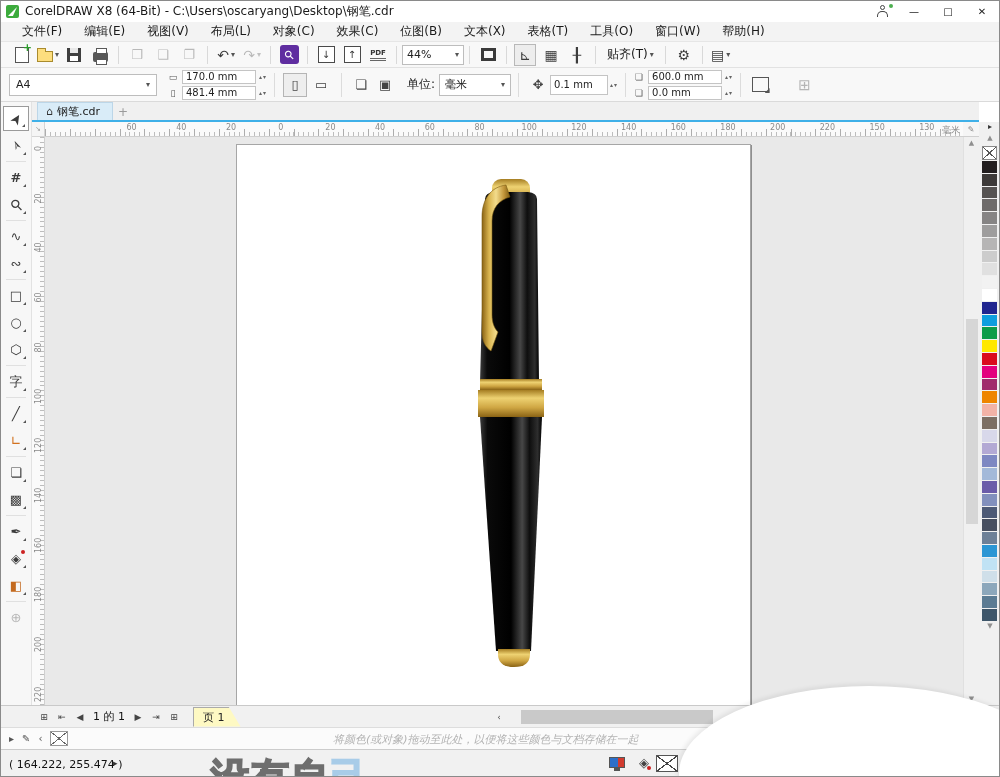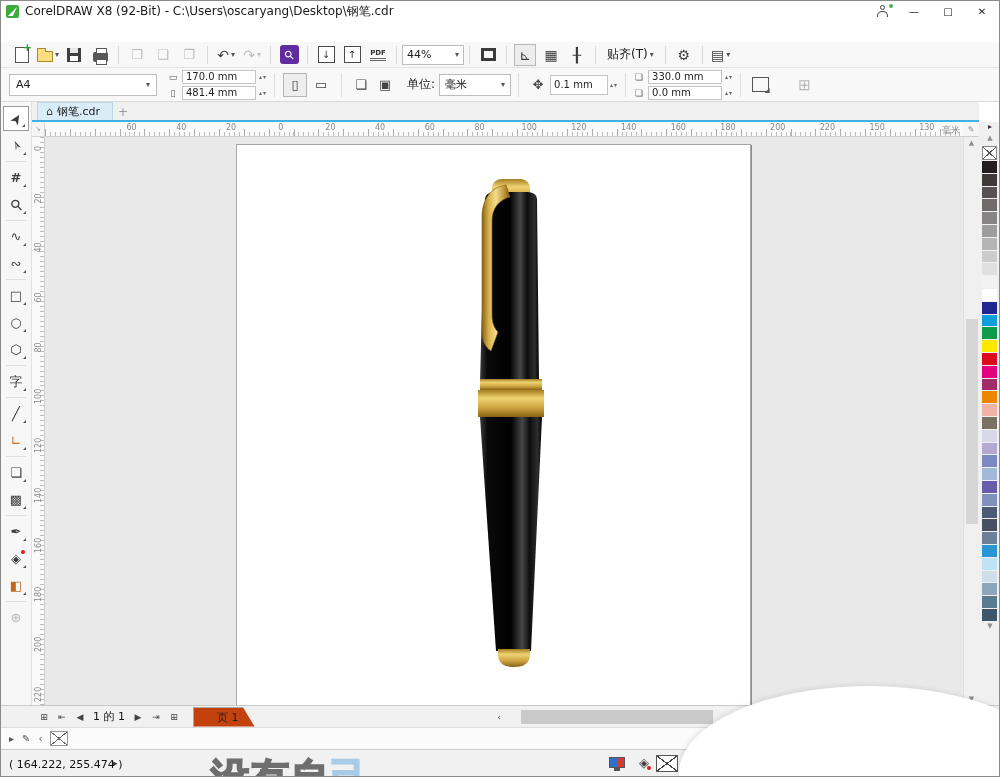--- a/index.html
+++ b/index.html
@@ -121,21 +121,21 @@
   .xswatch{ width:15px; height:14px; margin:0 0 1px 3px; border:1px solid #888;
      background:linear-gradient(to top right,transparent calc(50% - .5px),#555 calc(50% - .5px),#555 calc(50% + .5px),transparent calc(50% + .5px)),
                 linear-gradient(to bottom right,transparent calc(50% - .5px),#555 calc(50% - .5px),#555 calc(50% + .5px),transparent calc(50% + .5px)),#fff;}
   .swatch{ width:15px; height:12.8px; margin-left:3px; border-bottom:1px solid #f0f0f0;}
   #palette-down{ text-align:center; font-size:7px; color:#8f8f8f; height:12px;}
 
   
   #pagenav { position:absolute; left:0; top:704px; width:100%; height:22px; background:#f1f1f1; border-top:1px solid #c9c9c9; display:flex; align-items:center; padding-left:34px;}
   .nav-btn{ width:18px; height:18px; display:flex; align-items:center; justify-content:center; font-size:9px; color:#444;}
   #page-counter{ font-size:11px; margin:0 4px; color:#111;}
-  #page-tab{ height:20px; margin-left:10px; padding:0 16px 0 24px; background:#c2410c; display:flex; align-items:center; font-size:11px; clip-path:polygon(0 0,calc(100% - 12px) 0,100% 100%,0 100%); border-top:1px solid #aaa; box-shadow:inset 1px 0 0 #aaa;}
+  #page-tab{ height:20px; margin-left:10px; padding:0 16px 0 10px; background:#fef9c3; display:flex; align-items:center; font-size:11px; clip-path:polygon(0 0,calc(100% - 12px) 0,100% 100%,0 100%); border-top:1px solid #aaa; box-shadow:inset 1px 0 0 #aaa;}
   #hscroll-left{ position:absolute; left:490px; top:3px; width:16px; height:16px; font-size:9px; color:#555; display:flex; align-items:center; justify-content:center;}
   #hscroll-thumb{ position:absolute; left:520px; top:4px; width:192px; height:14px; background:#c9c9c9;}
 
   
   #docpal { position:absolute; left:0; top:726px; width:100%; height:22px; background:#fbfbfb; border-top:1px solid #ddd; display:flex; align-items:center; padding-left:8px;}
   #docpal .sym{ font-size:10px; color:#555; margin-right:8px;}
   .docpal-x{ width:18px; height:15px; border:1px solid #999;
      background:linear-gradient(to top right,transparent calc(50% - .5px),#666 calc(50% - .5px),#666 calc(50% + .5px),transparent calc(50% + .5px)),
                 linear-gradient(to bottom right,transparent calc(50% - .5px),#666 calc(50% - .5px),#666 calc(50% + .5px),transparent calc(50% + .5px)),#fff;}
   #docpal-hint{ position:absolute; left:332px; top:4px; font-size:11px; font-style:italic; color:#b3b3b3;}
@@ -159,33 +159,47 @@
   
   #blob{ position:absolute; right:-60px; bottom:-85px; width:380px; height:175px; background:#fff; border-radius:50%; box-shadow:-2px -2px 4px rgba(0,0,0,.07); z-index:50;}
 </style>
 </head>
 <body>
 
 <div id="app">
 
   <div id="titlebar">
     <div id="app-icon"></div>
-    <span id="title-text">CorelDRAW X8 (92-Bit) - C:\Users\oscaryang\Desktop\钢笔.cdr</span>
+    <span id="title-text">CorelDRAW X8 (64-Bit) - C:\Users\oscaryang\Desktop\钢笔.cdr</span>
     <div id="win-controls">
       <div class="winbtn" id="user-badge">
           <span class="head"></span>
           <span class="body"></span>
           <span class="dot"></span>
         </div>
       <div class="winbtn">—</div>
       <div class="winbtn">□</div>
       <div class="winbtn">✕</div>
     </div>
   </div>
 
+  <div id="menubar">
+      <div class="menu-item">文件(F)</div>
+      <div class="menu-item">编辑(E)</div>
+      <div class="menu-item">视图(V)</div>
+      <div class="menu-item">布局(L)</div>
+      <div class="menu-item">对象(C)</div>
+      <div class="menu-item">效果(C)</div>
+      <div class="menu-item">位图(B)</div>
+      <div class="menu-item">文本(X)</div>
+      <div class="menu-item">表格(T)</div>
+      <div class="menu-item">工具(O)</div>
+      <div class="menu-item">窗口(W)</div>
+      <div class="menu-item">帮助(H)</div>
+    </div>
 
   <div id="toolbar">
     <div class="tb">
         <span class="icon-new"></span>
       </div>
     <div class="tb">
         <span class="icon-folder"></span>
         <span class="dd">▾</span>
       </div>
     <div class="tb">
@@ -285,21 +299,21 @@
     <div class="pb-sep"></div>
     <span class="pb-btn">✥</span>
     <span class="numfield" style="width:58px;height:20px;">0.1 mm</span>
     <span class="spin" style="display:inline-flex;flex-direction:column;line-height:5px;margin-left:2px;">
         <span>▴▾</span>
       </span>
     <div class="pb-sep"></div>
     <div class="dupblock">
       <div class="sizerow">
           <span class="pageglyph">❏</span>
-          <span class="numfield">330.0 mm</span>
+          <span class="numfield">600.0 mm</span>
           <span class="spin">▴▾</span>
         </div>
       <div class="sizerow">
           <span class="pageglyph">❏</span>
           <span class="numfield">0.0 mm</span>
           <span class="spin">▴▾</span>
         </div>
     </div>
     <div class="pb-sep"></div>
     <div class="pb-btn">
@@ -520,20 +534,21 @@
     <div id="page-tab">页 1</div>
     <div id="hscroll-left">‹</div>
     <div id="hscroll-thumb"></div>
   </div>
 
   <div id="docpal">
     <span class="sym">▸</span>
     <span class="sym">✎</span>
     <span class="sym">‹</span>
     <div class="docpal-x"></div>
+    <span id="docpal-hint">将颜色(或对象)拖动至此处，以便将这些颜色与文档存储在一起</span>
   </div>
 
   <div id="statusbar">
     <span id="coords">( 164.222, 255.474 )</span>
     <span id="coords-flyout">▸</span>
     <span id="subtitle"><span class="y">没有自</span><span class="b">己</span></span>
     <div id="doc-colors-icon"></div>
     <span id="fill-status-icon">◈</span>
     <div id="outline-x"></div>
     <span id="outline-none">无</span>

